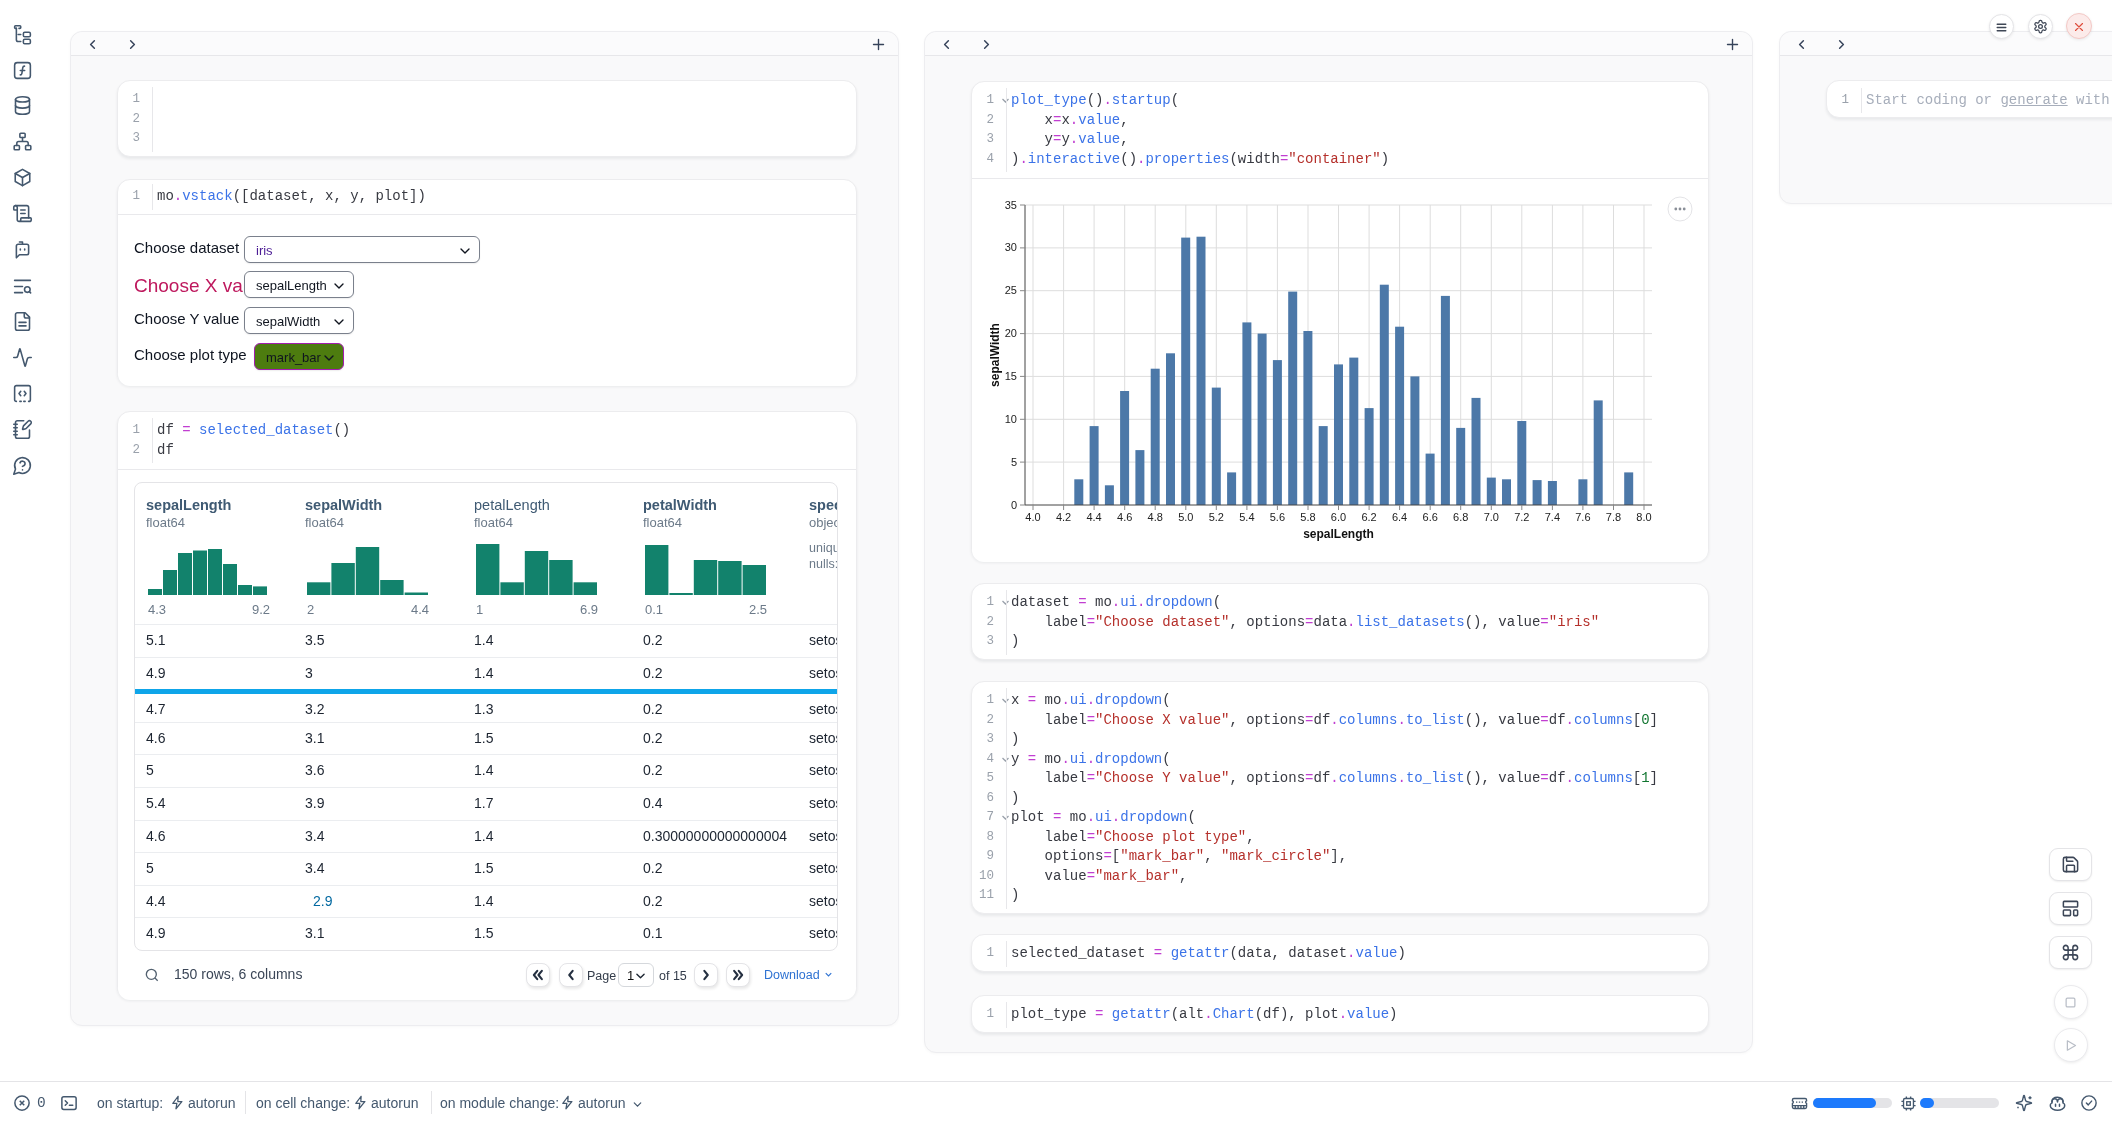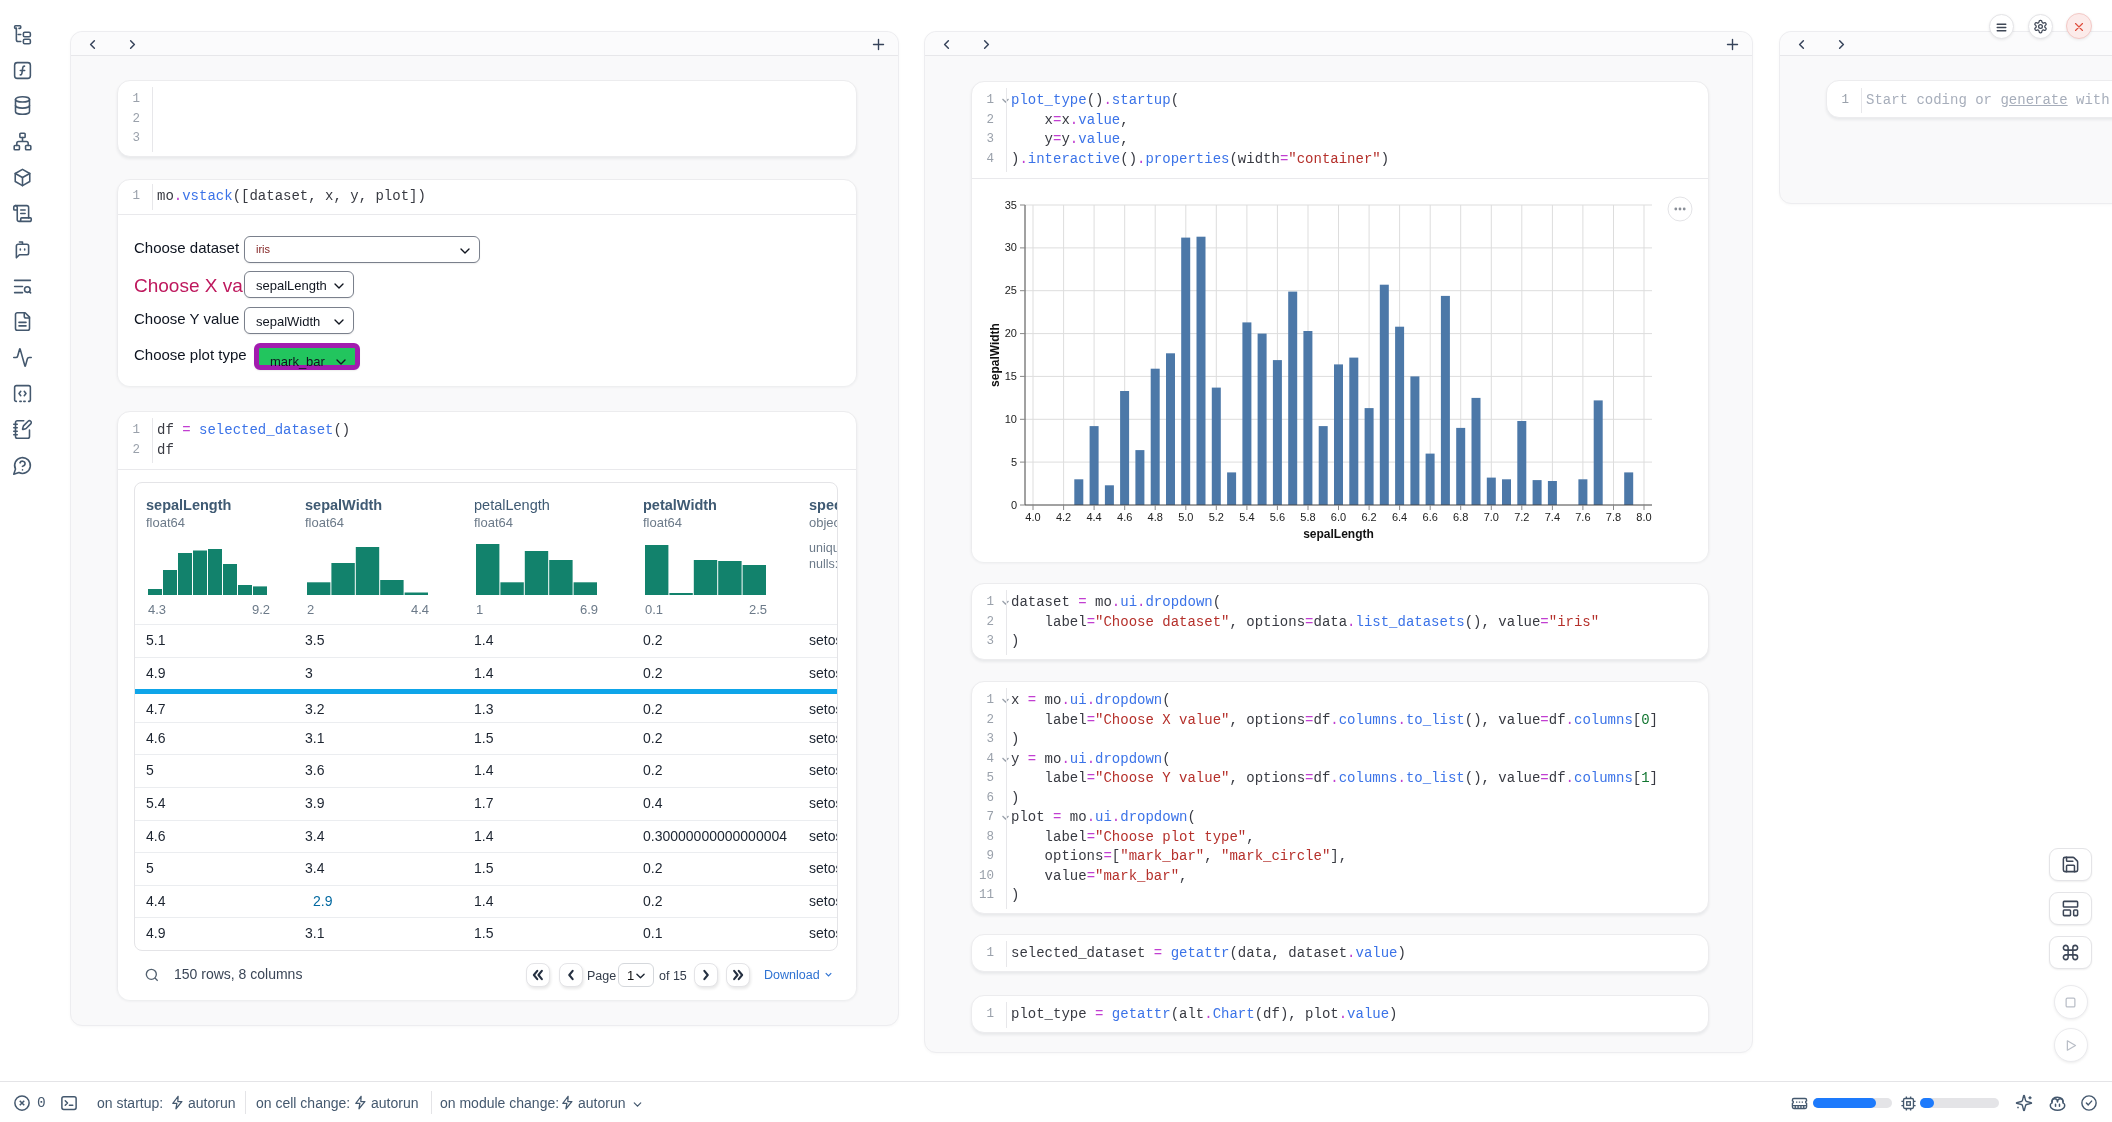--- a/index.html
+++ b/index.html
@@ -116,41 +116,41 @@
     </div>
     <div class="cell" style="left:46px;top:147px;width:740px;height:205.5px">
       <div class="lns" style="top:7px">
         <div>1</div>
       </div>
       <div class="sep" style="top:4px;height:25.5px"></div>
       <pre class="code" style="top:7px">mo<span class="o">.</span><span class="f">vstack</span>([dataset, x, y, plot])</pre>
       <div class="outp" style="top:33.5px;height:172px">
         <div style="position:absolute;left:16px;top:24.6px;font-size:15px;color:#0e1420">Choose dataset</div>
         <div style="position:absolute;left:126px;top:21.1px;width:236px;height:27px;border:1px solid #7a808c;border-radius:6px;background:#fff;box-shadow:0 1px 1.5px rgba(0,0,0,.07)">
-          <span style="position:absolute;left:11px;top:6px;font-size:11px;color:#7f1d1d">iris</span>
+          <span style="position:absolute;left:11px;top:6px;font-size:13px;color:#4c1d95">iris</span>
           <svg style="position:absolute;right:8px;top:9px" width="12" height="10" viewBox="0 0 24 20" fill="none" stroke="#10151f" stroke-width="2.7" stroke-linecap="round" stroke-linejoin="round">
             <path d="m4 6 8 8 8-8"></path>
           </svg>
         </div>
         <div style="position:absolute;left:16px;top:60.0px;font-size:19px;color:#be185d">Choose X value</div>
         <div style="position:absolute;left:126px;top:56.5px;width:110px;height:27px;border:1px solid #7a808c;border-radius:6px;background:#fff;box-shadow:0 1px 1.5px rgba(0,0,0,.07)">
           <span style="position:absolute;left:11px;top:6px;font-size:13px;color:#10151f">sepalLength</span>
           <svg style="position:absolute;right:8px;top:9px" width="12" height="10" viewBox="0 0 24 20" fill="none" stroke="#10151f" stroke-width="2.7" stroke-linecap="round" stroke-linejoin="round">
             <path d="m4 6 8 8 8-8"></path>
           </svg>
         </div>
         <div style="position:absolute;left:16px;top:95.5px;font-size:15px;color:#0e1420">Choose Y value</div>
         <div style="position:absolute;left:126px;top:92.0px;width:110px;height:27px;border:1px solid #7a808c;border-radius:6px;background:#fff;box-shadow:0 1px 1.5px rgba(0,0,0,.07)">
           <span style="position:absolute;left:11px;top:6px;font-size:13px;color:#10151f">sepalWidth</span>
           <svg style="position:absolute;right:8px;top:9px" width="12" height="10" viewBox="0 0 24 20" fill="none" stroke="#10151f" stroke-width="2.7" stroke-linecap="round" stroke-linejoin="round">
             <path d="m4 6 8 8 8-8"></path>
           </svg>
         </div>
         <div style="position:absolute;left:16px;top:131.5px;font-size:15px;color:#0e1420">Choose plot type</div>
-        <div style="position:absolute;left:136px;top:128.0px;width:106px;height:27px;border:5px solid #a21caf;border-radius:6px;background:#22c55e;box-shadow:0 1px 1.5px rgba(0,0,0,.07)">
+        <div style="position:absolute;left:136px;top:128.0px;width:90px;height:27px;border:1px solid #a21caf;border-radius:6px;background:#4d7c0f;box-shadow:0 1px 1.5px rgba(0,0,0,.07)">
           <span style="position:absolute;left:11px;top:6px;font-size:13px;color:#10151f">mark_bar</span>
           <svg style="position:absolute;right:8px;top:9px" width="12" height="10" viewBox="0 0 24 20" fill="none" stroke="#10151f" stroke-width="2.7" stroke-linecap="round" stroke-linejoin="round">
             <path d="m4 6 8 8 8-8"></path>
           </svg>
         </div>
       </div>
     </div>
     <div class="cell" style="left:46px;top:379px;width:740px;height:588px">
       <div class="lns" style="top:9px">
         <div>1</div>
@@ -275,21 +275,21 @@
             <div style="position:absolute;left:170px;top:7px;font-size:14px;color:#1c2430;white-space:nowrap">3.1</div>
             <div style="position:absolute;left:339px;top:7px;font-size:14px;color:#1c2430;white-space:nowrap">1.5</div>
             <div style="position:absolute;left:508px;top:7px;font-size:14px;color:#1c2430;white-space:nowrap">0.1</div>
             <div style="position:absolute;left:674px;top:7px;font-size:14px;color:#1c2430;white-space:nowrap">setosa</div>
           </div>
         </div>
         <svg style="position:absolute;left:26px;top:497px" width="16" height="16" viewBox="0 0 24 24" fill="none" stroke="#52606f" stroke-width="2">
           <circle cx="11" cy="11" r="7.5"></circle>
           <path d="m20.5 20.5-4.2-4.2"></path>
         </svg>
-        <div style="position:absolute;left:56px;top:496px;font-size:14px;color:#3b4657">150 rows, 8 columns</div>
+        <div style="position:absolute;left:56px;top:496px;font-size:14px;color:#3b4657">150 rows, 6 columns</div>
         <div style="position:absolute;left:408px;top:493px;width:24px;height:24px;border:1px solid #e4e4e7;border-radius:8px;background:#fff;box-shadow:1px 2px 3px rgba(0,0,0,.09)"><svg width="22" height="22" viewBox="0 0 24 24" fill="none" stroke="#253041" stroke-width="2.3" stroke-linecap="round" stroke-linejoin="round">
             <path d="m13.2 7.5-3.7 4.5 3.7 4.5M18.2 7.5l-3.7 4.5 3.7 4.5" transform="translate(-2 0)"></path>
           </svg></div>
         <div style="position:absolute;left:441px;top:493px;width:24px;height:24px;border:1px solid #e4e4e7;border-radius:8px;background:#fff;box-shadow:1px 2px 3px rgba(0,0,0,.09)"><svg width="22" height="22" viewBox="0 0 24 24" fill="none" stroke="#253041" stroke-width="2.3" stroke-linecap="round" stroke-linejoin="round">
             <path d="m13.8 7.5-3.7 4.5 3.7 4.5"></path>
           </svg></div>
         <div style="position:absolute;left:469px;top:498.5px;font-size:12.5px;color:#333c4a">Page</div>
         <div style="position:absolute;left:500px;top:492.5px;width:36px;height:24px;border:1px solid #d5d8dc;border-radius:6px;background:#fff;font-size:13px;color:#111">
           <span style="position:absolute;left:8px;top:4px">1</span>
           <svg style="position:absolute;right:7px;top:8px" width="11" height="9" viewBox="0 0 24 20" fill="none" stroke="#1b2430" stroke-width="3" stroke-linecap="round" stroke-linejoin="round">

